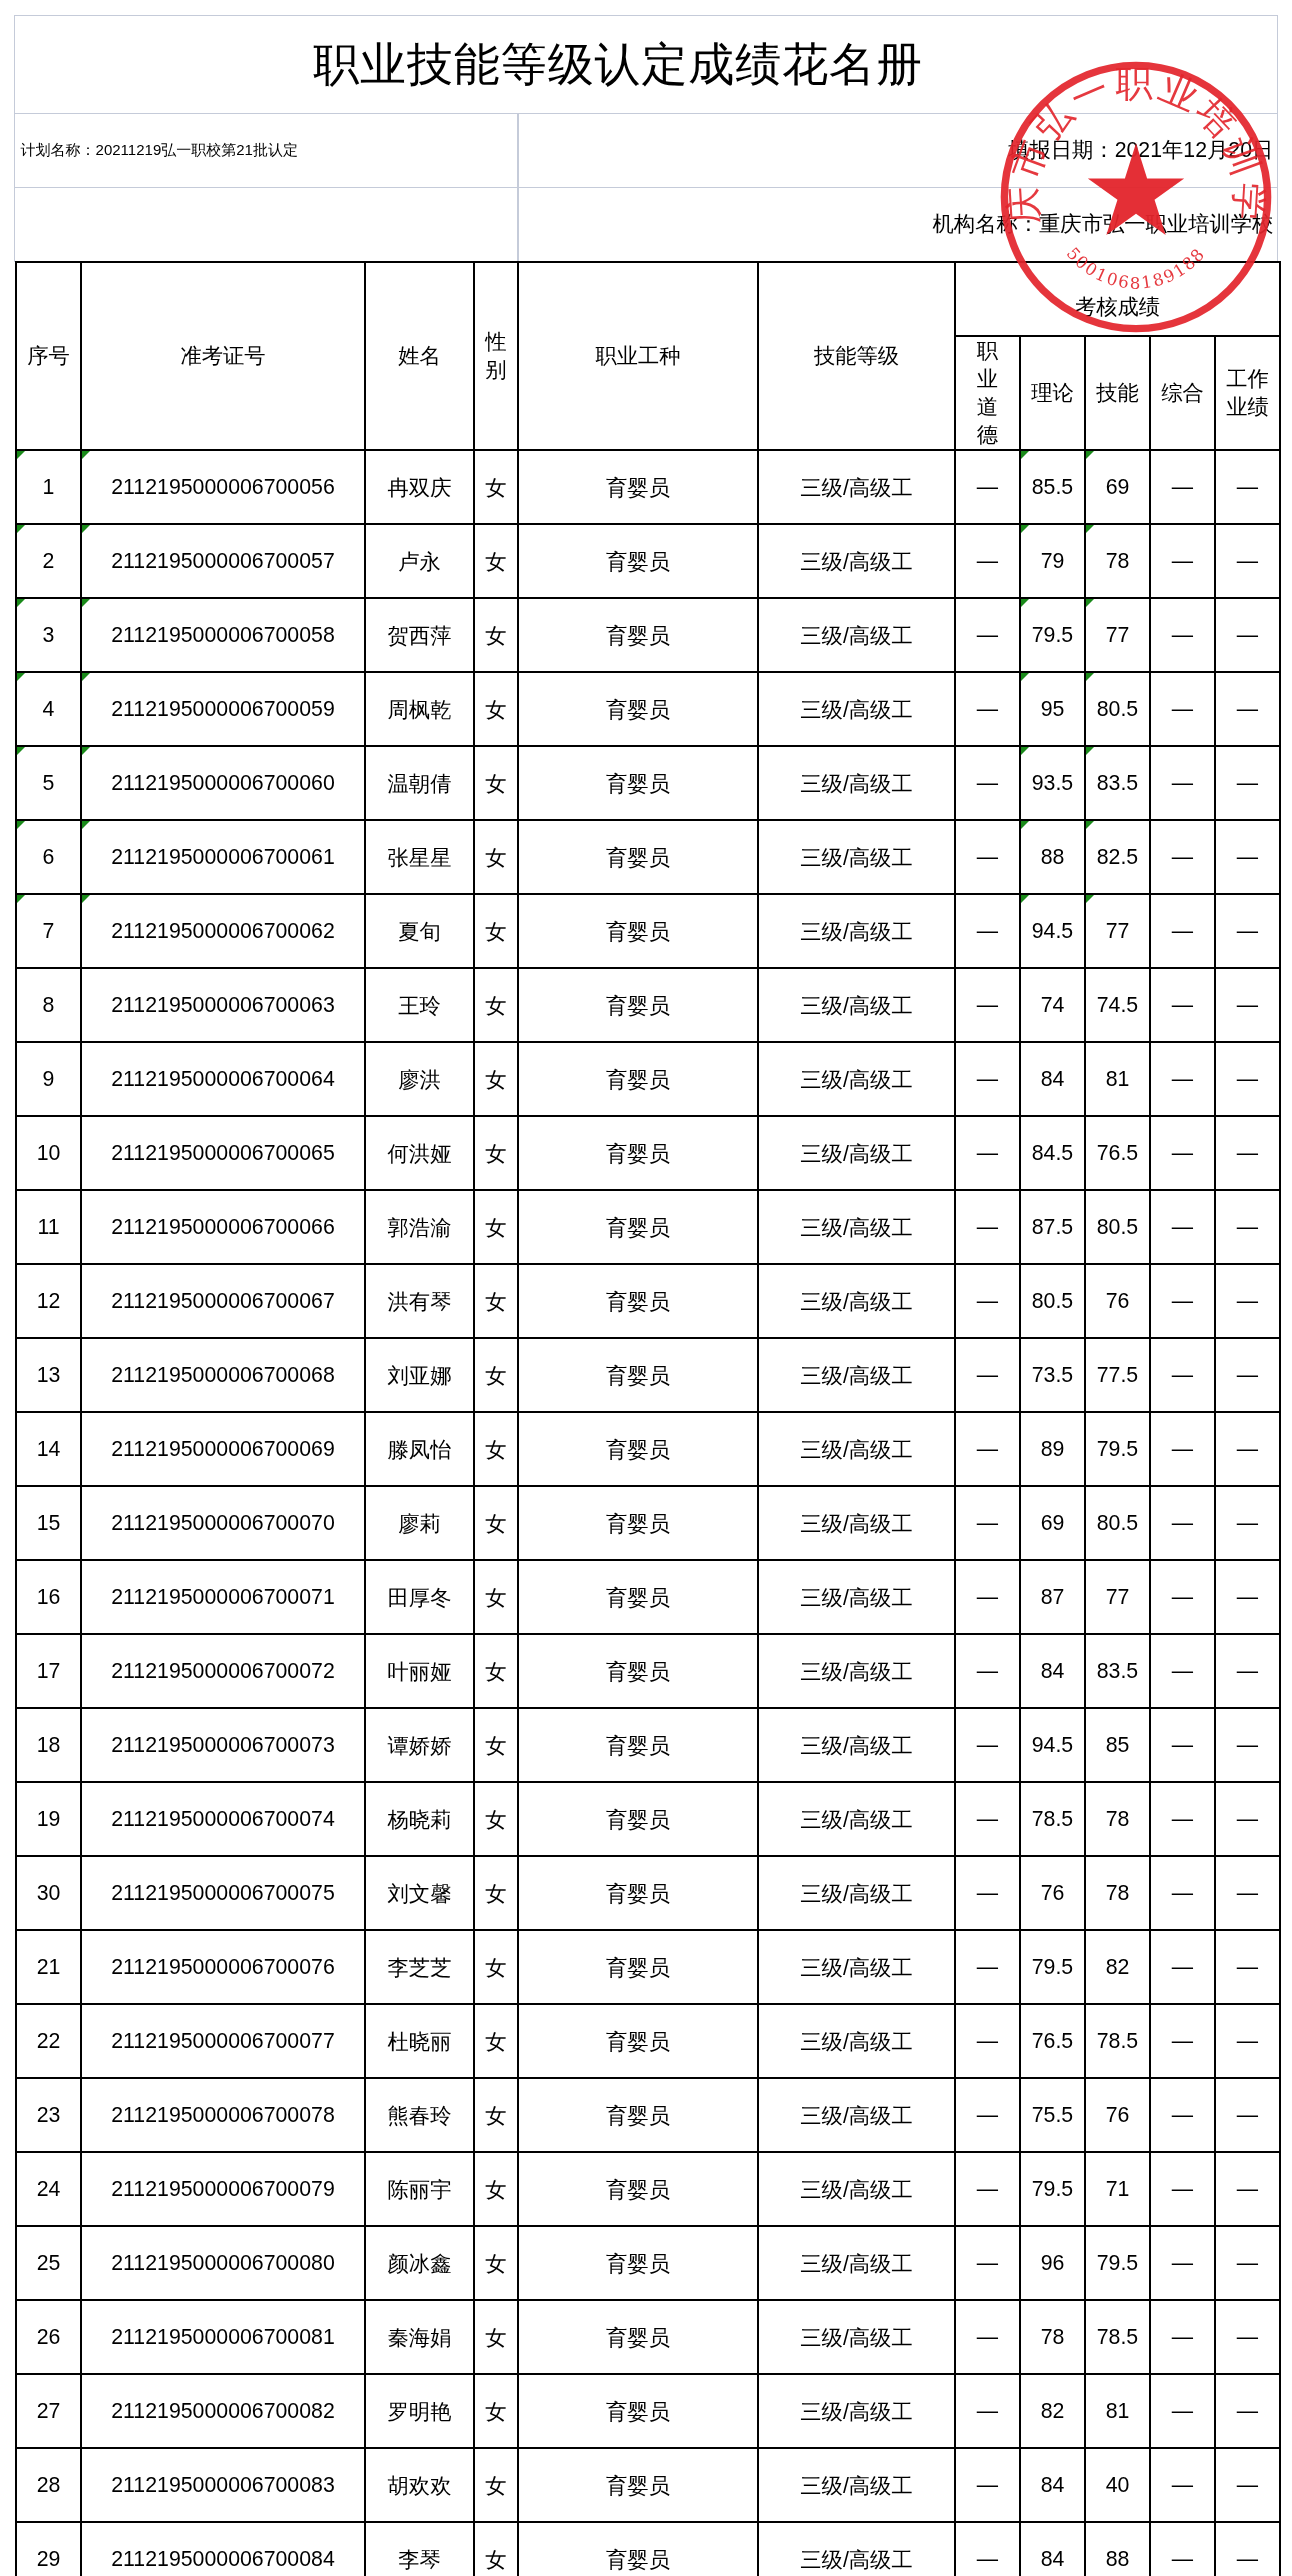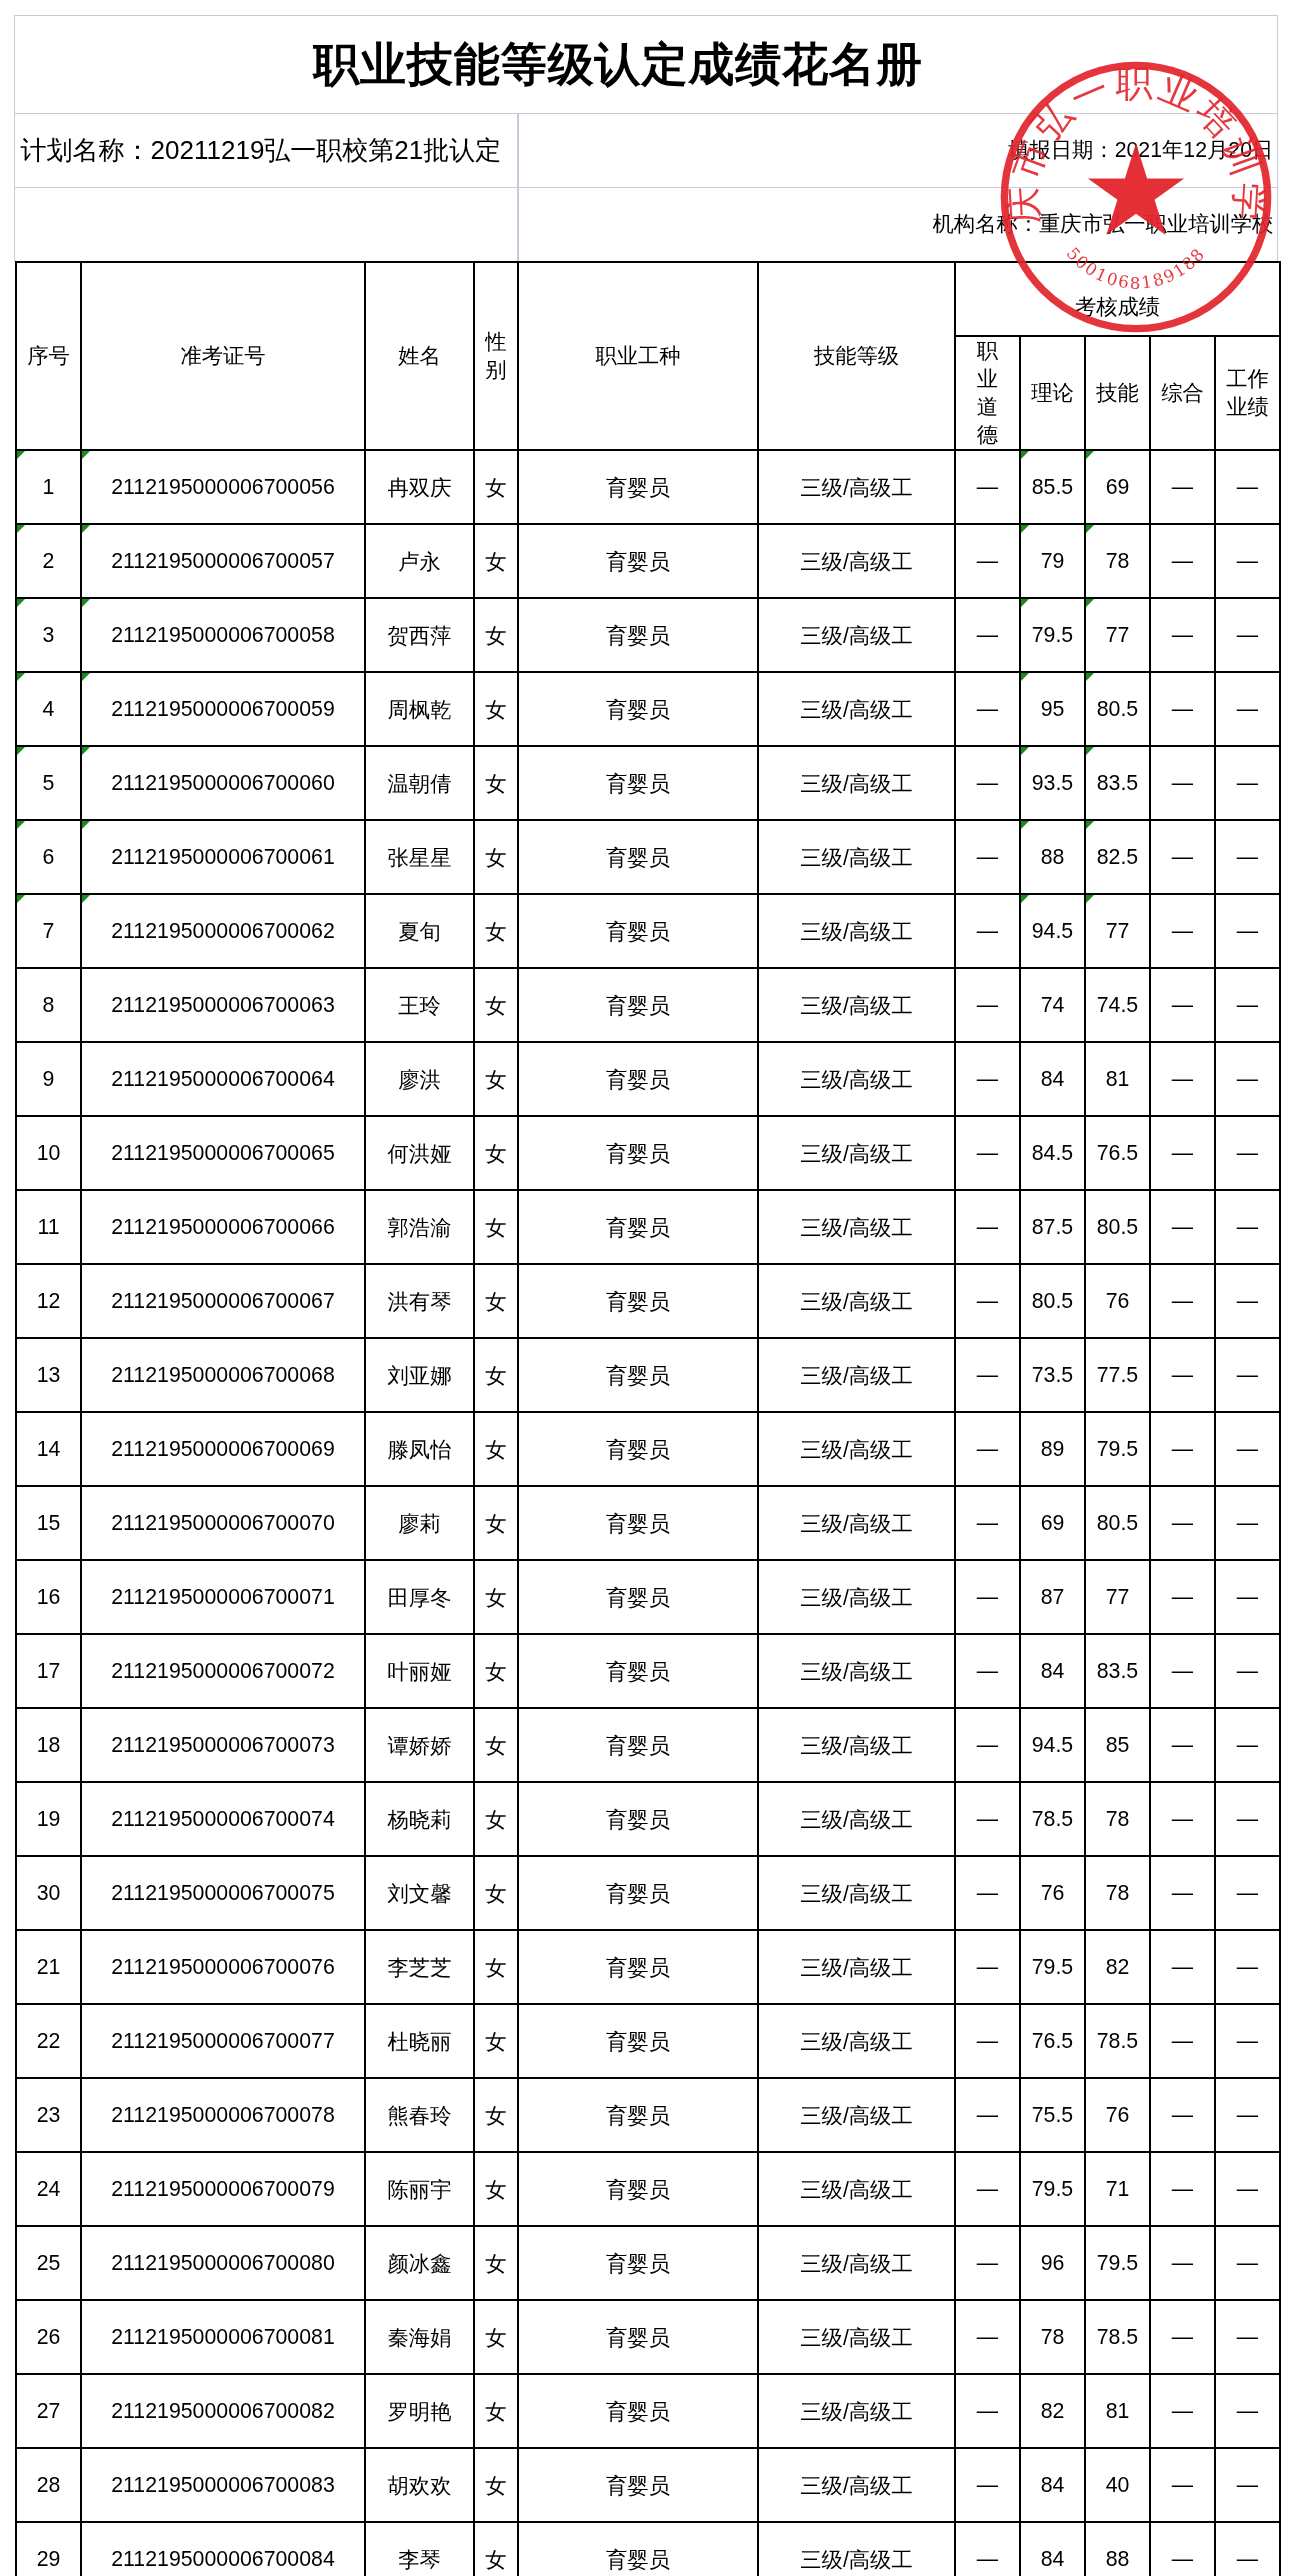--- a/index.html
+++ b/index.html
@@ -6,28 +6,28 @@
   body { width: 1293px; height: 2576px; position: relative; overflow: hidden;
          font-family: "Liberation Sans", "DejaVu Sans", sans-serif; color: #000; }
 
   
   .info { position: absolute; left: 14px; top: 15px; width: 1264px; height: 247px;
           border-left: 1.9px solid #c5cbd9; border-right: 1.9px solid #c5cbd9; border-top: 1.9px solid #c5cbd9;
           box-sizing: border-box; }
   .title-row { position: absolute; left: 0; top: 0; width: 100%; height: 98px;
                border-bottom: 1.9px solid #c5cbd9; box-sizing: border-box;
                display: flex; align-items: center; justify-content: center; }
-  .title { font-family: "DejaVu Serif", "Liberation Serif", serif; font-weight: bold; font-size: 46px;
+  .title { font-family: "DejaVu Serif", "Liberation Serif", serif; font-weight: normal; font-size: 46px;
            letter-spacing: 0.9px; margin-left: -56px; }
   .info-row { position: absolute; left: 0; width: 100%; height: 74px; box-sizing: border-box;
               border-bottom: 1.9px solid #c5cbd9; }
   .info-row.r1 { top: 98px; }
   .info-row.r2 { top: 172px; border-bottom: none; }
   .info-row .vdiv { position: absolute; left: 502px; top: 0; bottom: 0; width: 1.9px; background: #c5cbd9; }
-  .info-left { position: absolute; left: 5.6px; top: 0; height: 72px; line-height: 72px; font-size: 26px; }
+  .info-left { position: absolute; left: 5.6px; top: 0; height: 72px; line-height: 72px; font-size: 15px; }
   .info-right { position: absolute; right: 3.7px; top: 0; height: 72px; line-height: 72px; font-size: 21.3px; }
 
   
   table.grid { position: absolute; left: 15px; top: 261px; border-collapse: collapse;
                table-layout: fixed; width: 1263px; }
   table.grid td, table.grid th { border: 2.8px solid #000; padding: 0; text-align: center;
                vertical-align: middle; font-weight: normal; position: relative; overflow: hidden;
                box-sizing: border-box; }
   table.grid th { font-size: 21.3px; line-height: 28px; }
   table.grid tr.hdr1 th { height: 74px; }

